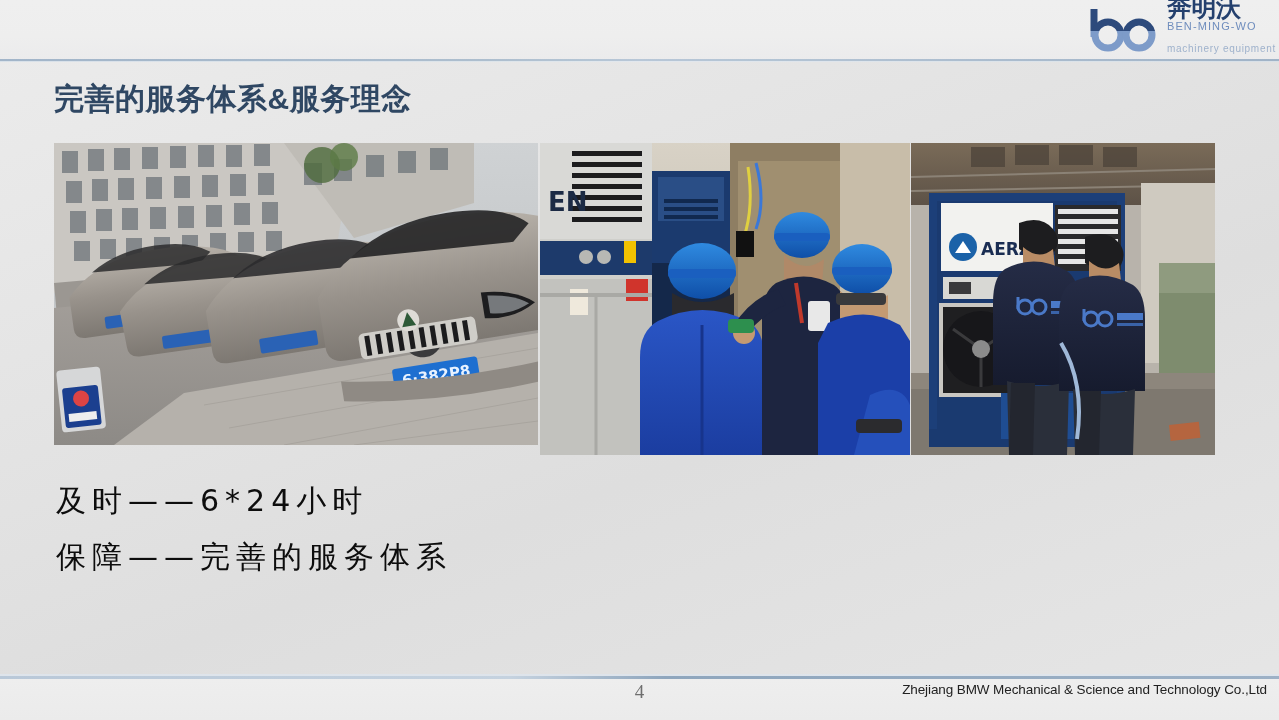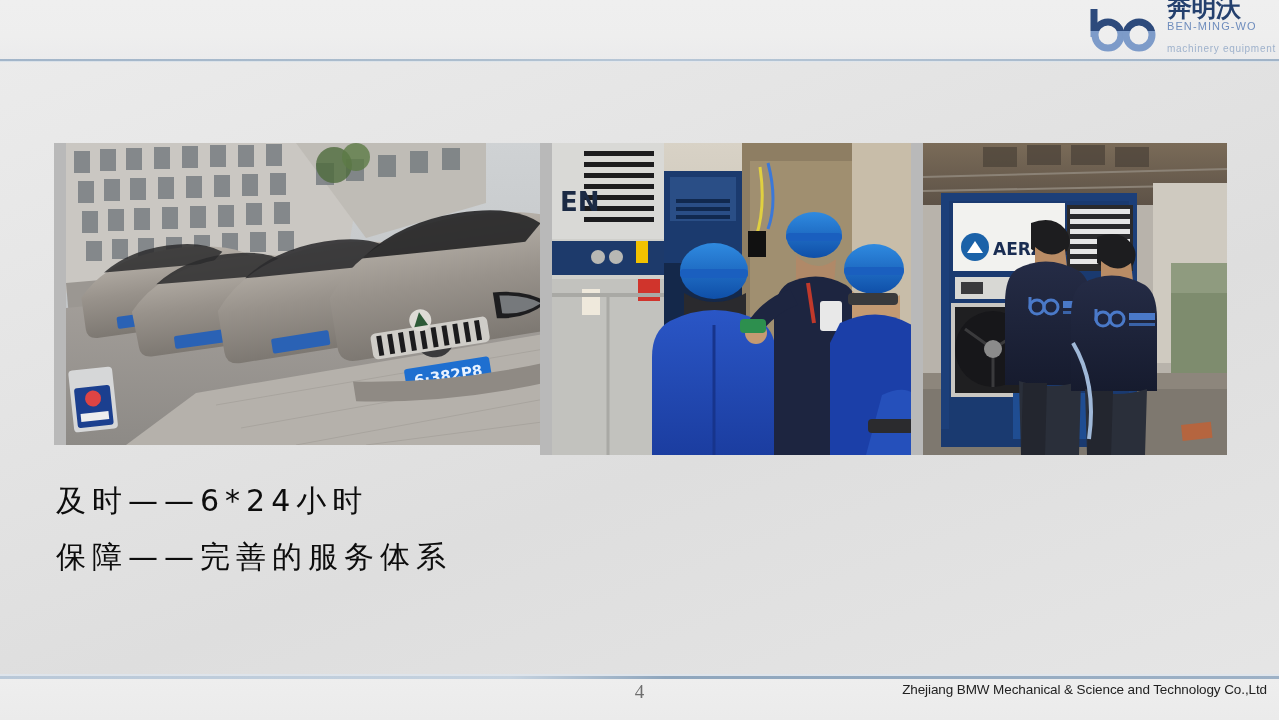--- a/index.html
+++ b/index.html
@@ -94,21 +94,20 @@
   #photo-strip {
     position: absolute;
     left: 54px; top: 143px;
     width: 1161px; height: 312px;
   }
   .photo {
     position: absolute;
     top: 0;
     overflow: hidden;
     background: #b9b9b9;
-    padding-left: 12px;
   }
   #photo-cars   { left: 0px;   width: 484px; height: 302px; }
   #photo-service{ left: 486px; width: 370px; height: 312px; }
   #photo-aerzen { left: 857px; width: 304px; height: 312px; }
   .photo svg { display: block; width: 100%; height: 100%; }
   
   #body-lines {
     position: absolute;
     left: 56px; top: 473px;
     width: 700px;
@@ -193,20 +192,21 @@
         </g>
       </svg>
     </span>
     <span id="logo-text-block">
       <span id="logo-cn">奔明沃</span>
       <span id="logo-latin">BEN-MING-WO</span>
       <span id="logo-tag">machinery equipment</span>
     </span>
   </div>
 
+  <div id="slide-title">完善的服务体系&amp;服务理念</div>
 
   <div id="photo-strip">
 
     <div class="photo" id="photo-cars">
       <svg viewBox="0 0 484 302" preserveAspectRatio="none" xmlns="http://www.w3.org/2000/svg">
         <defs>
           <linearGradient id="sky1" x1="0" y1="0" x2="0" y2="1">
             <stop offset="0" stop-color="#cfd2d4"></stop>
               <stop offset="1" stop-color="#b9bcbe"></stop>
           </linearGradient>

